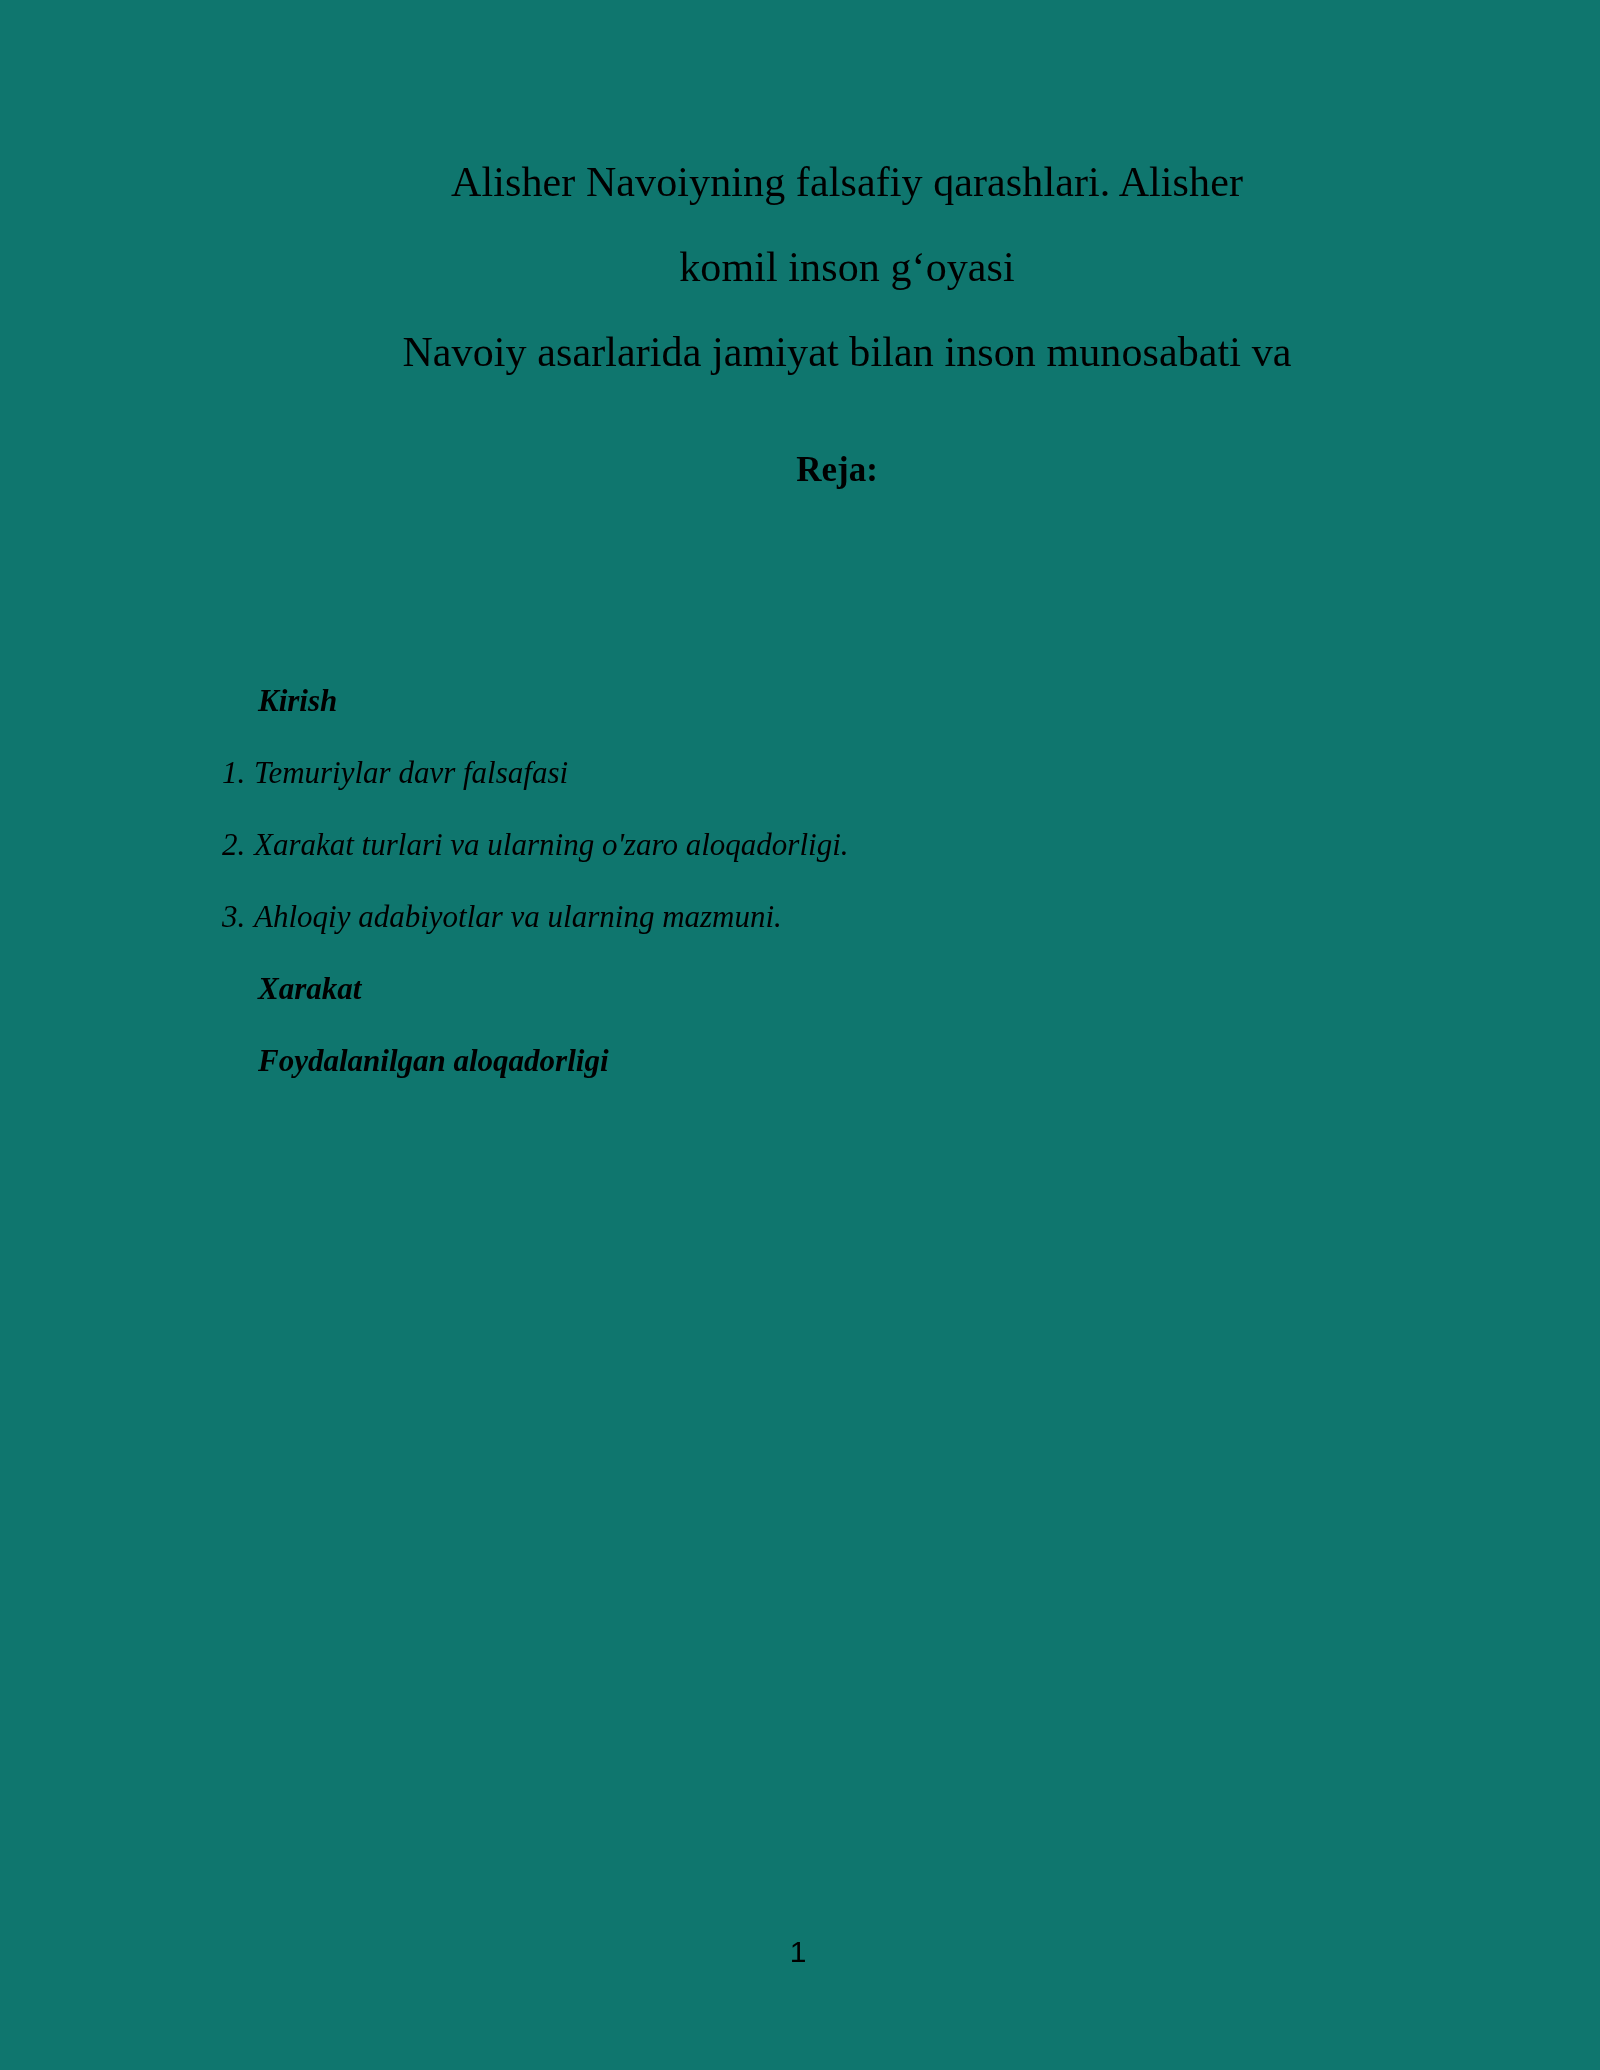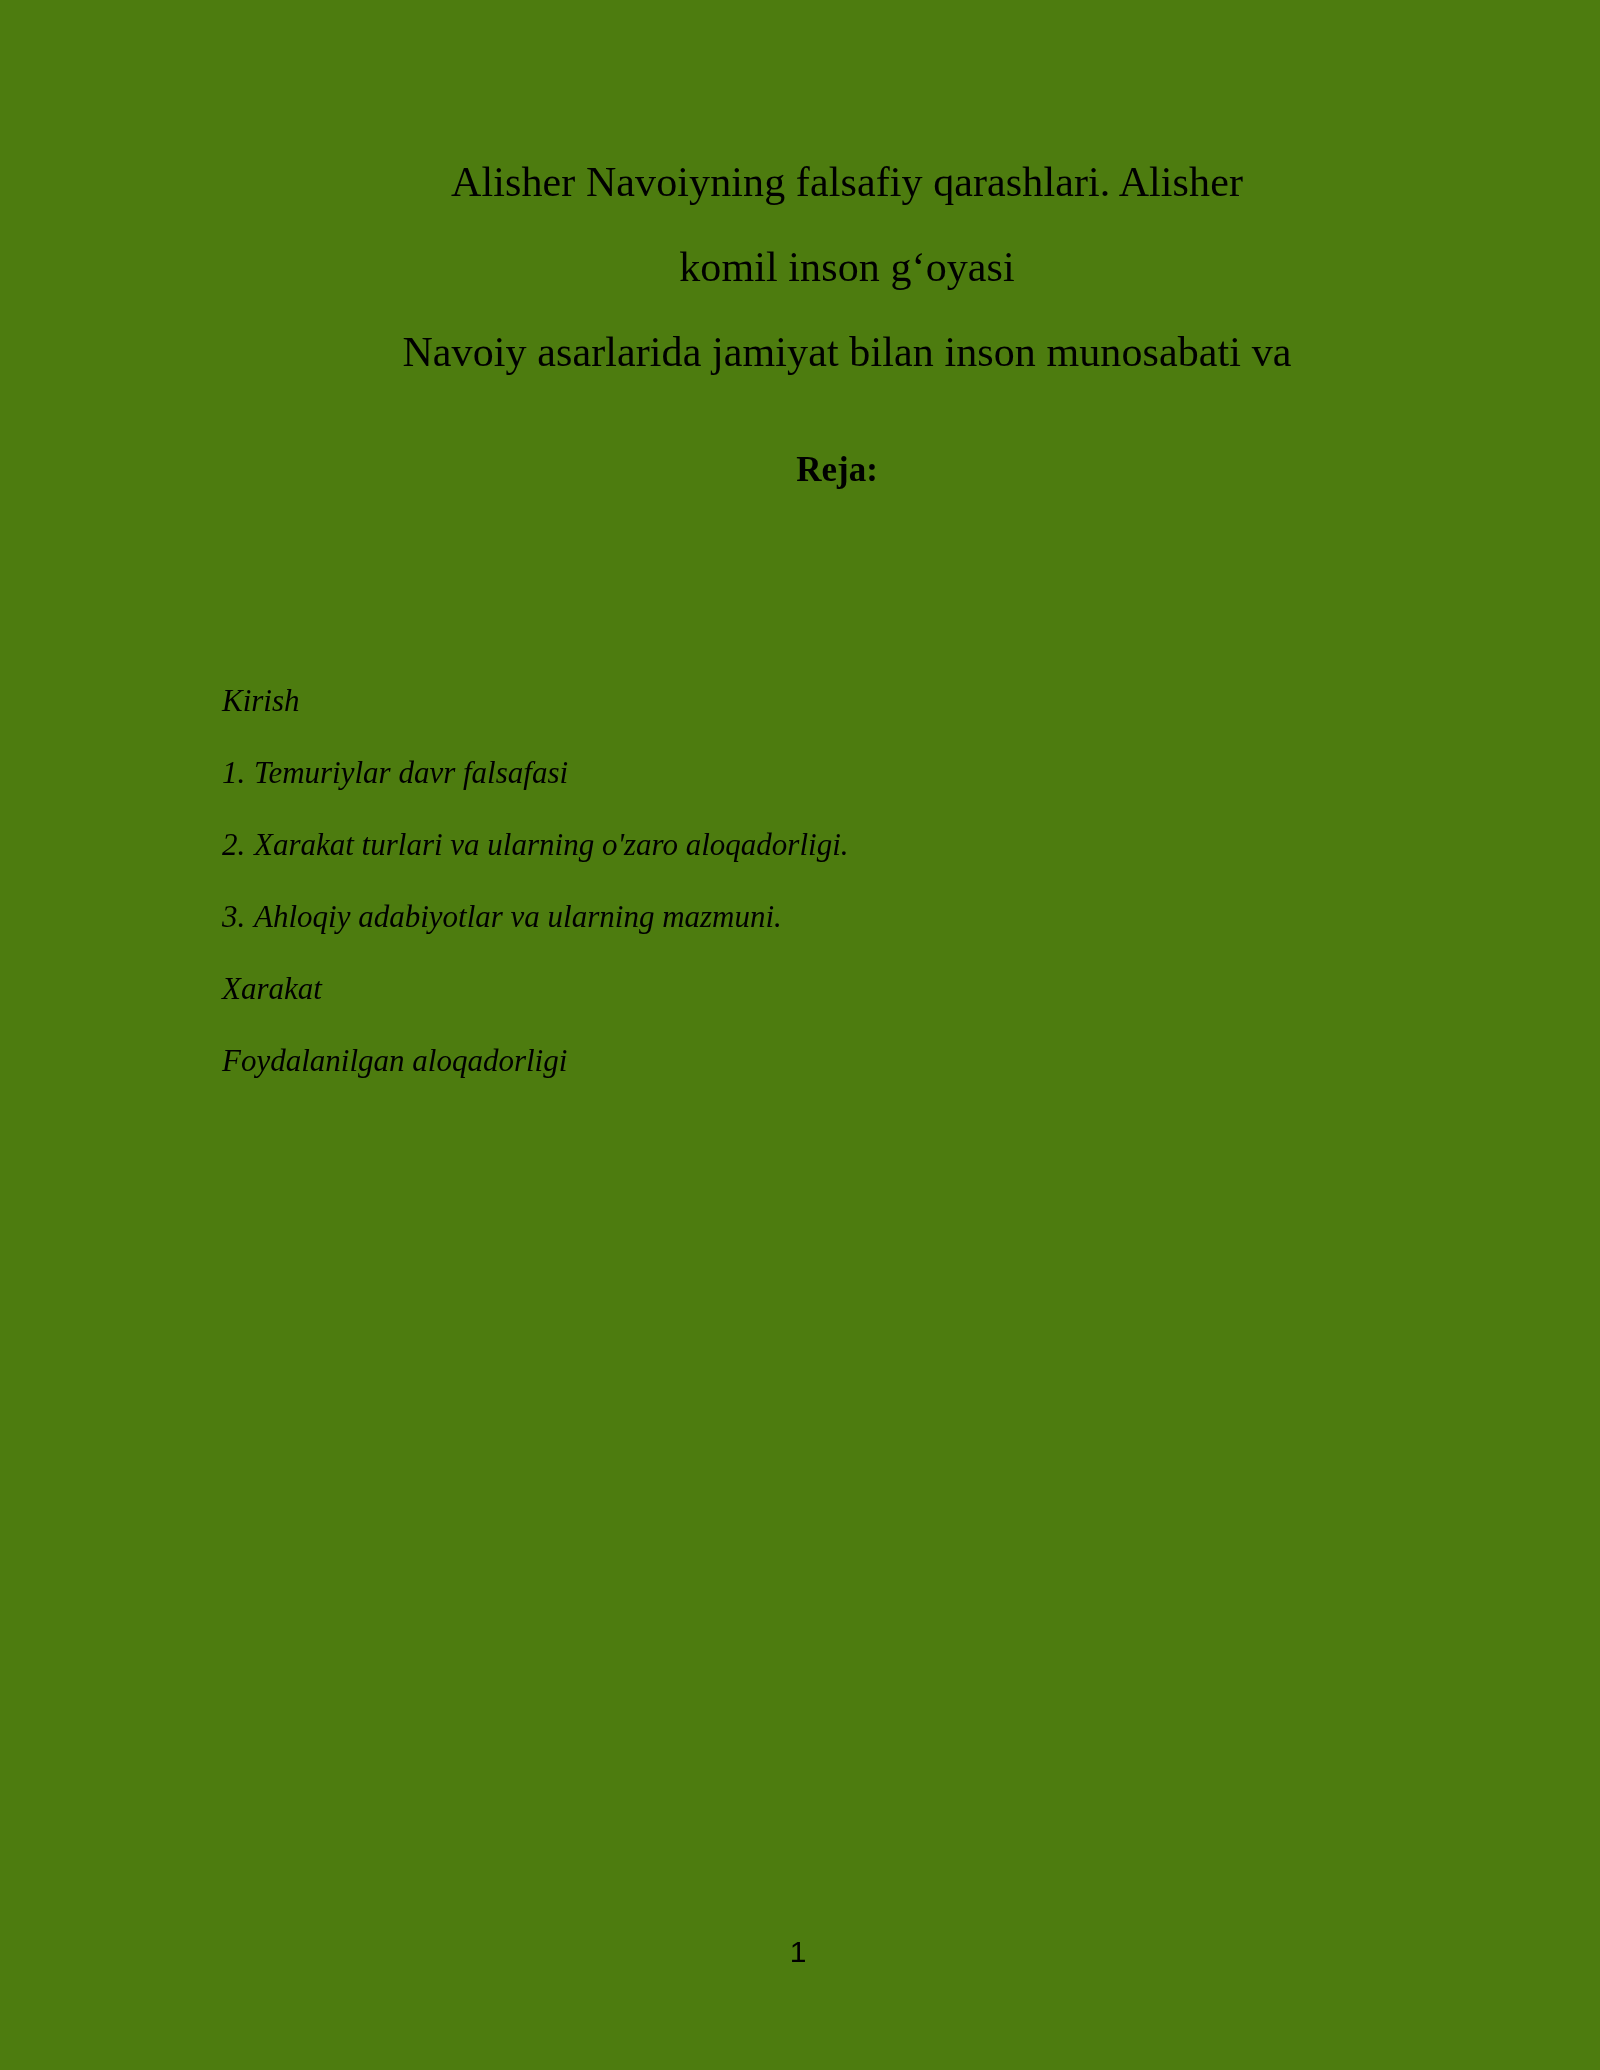--- a/index.html
+++ b/index.html
@@ -16,21 +16,21 @@
     color: #000000;
     -webkit-font-smoothing: antialiased;
   }
 
   .page {
     position: absolute;
     left: 0;
     top: 0;
     width: 1600px;
     height: 2070px;
-    background: #4d7c0f;
+    background: #0f766e;
   }
 
   
   .title-block {
     position: absolute;
     left: 222px;
     top: 140px;
     width: 1250px;
     text-align: center;
   }
@@ -69,21 +69,22 @@
     display: block;
     height: 72px;
     font-family: "Liberation Serif", "DejaVu Serif", serif;
     font-size: 31px;
     font-style: italic;
     line-height: 72px;
     color: #000000;
     white-space: nowrap;
   }
   .outline-row.heading {
-    font-weight: normal;
+    font-weight: bold;
+    margin-left: 36px;
   }
   .outline-row.numbered {
     font-weight: 400;
   }
   .outline-row .num {
     display: inline-block;
     width: 32px;
     font-style: italic;
     font-weight: 400;
   }

